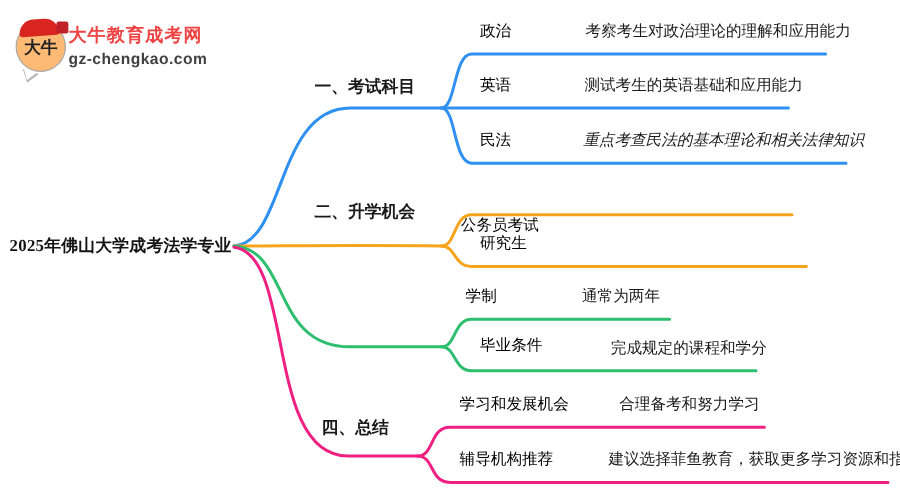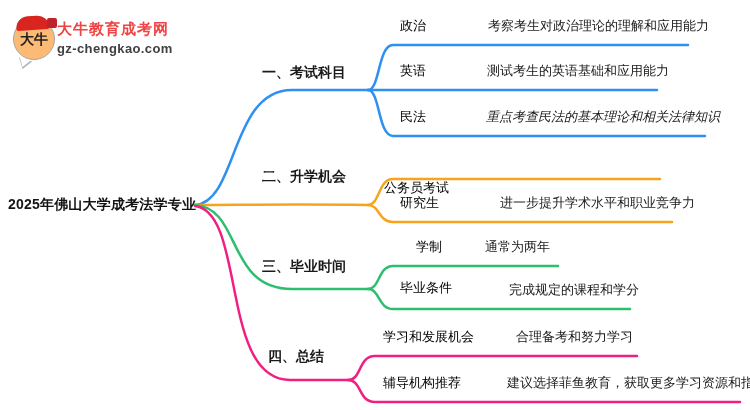--- a/index.html
+++ b/index.html
@@ -61,39 +61,37 @@
     <div class="logo-tail"></div>
     <div class="logo-bubble">
       <div class="logo-hat"></div>
       <div class="logo-seal"></div>
       <div class="logo-chars">大牛</div>
     </div>
     <div class="logo-title" style="color:#ef4444;">大牛教育成考网</div>
     <div class="logo-sub" style="color:#404040;">gz-chengkao.com</div>
   </div>
 
-  <div class="txt root-label" style="left:8px;top:196px;">2025年佛山大学成考法学专业</div>
+  <div class="txt root-label" style="left:8px;top:196px;font-family:Liberation Serif, serif;">2025年佛山大学成考法学专业</div>
 
   <div class="txt branch-label" style="left:262px;top:64px;">一、考试科目</div>
   <div class="txt branch-label" style="left:262px;top:168px;">二、升学机会</div>
-  <div class="txt branch-label" style="left:262px;top:258px;">三、毕业时间</div>
   <div class="txt branch-label" style="left:268px;top:348px;">四、总结</div>
 
   <div class="txt k" style="left:400px;top:17px;">政治</div>
   <div class="txt v" style="left:488px;top:17px;">考察考生对政治理论的理解和应用能力</div>
   <div class="txt k" style="left:400px;top:62px;">英语</div>
   <div class="txt v" style="left:487px;top:62px;">测试考生的英语基础和应用能力</div>
   <div class="txt k" style="left:400px;top:108px;text-align:right;">民法</div>
   <div class="txt v" style="left:486px;top:108px;font-style:italic;">重点考查民法的基本理论和相关法律知识</div>
 
   <div class="txt k" style="left:384px;top:151px;margin-top:28px;">公务员考试</div>
   <div class="txt k" style="left:400px;top:194px;">研究生</div>
-  <div class="txt v" style="left:500px;top:194px;">进一步提升学术水平和职业竞争力</div>
 
-  <div class="txt k" style="left:416px;top:238px;">学制</div>
+  <div class="txt k" style="left:388px;top:238px;">学制</div>
   <div class="txt v" style="left:485px;top:238px;">通常为两年</div>
   <div class="txt k" style="left:400px;top:279px;">毕业条件</div>
   <div class="txt v" style="left:509px;top:281px;">完成规定的课程和学分</div>
 
   <div class="txt k" style="left:383px;top:328px;">学习和发展机会</div>
   <div class="txt v" style="left:516px;top:328px;">合理备考和努力学习</div>
   <div class="txt k" style="left:383px;top:374px;">辅导机构推荐</div>
   <div class="txt v" style="left:507px;top:374px;">建议选择菲鱼教育，获取更多学习资源和指导</div>
 
 </div>

